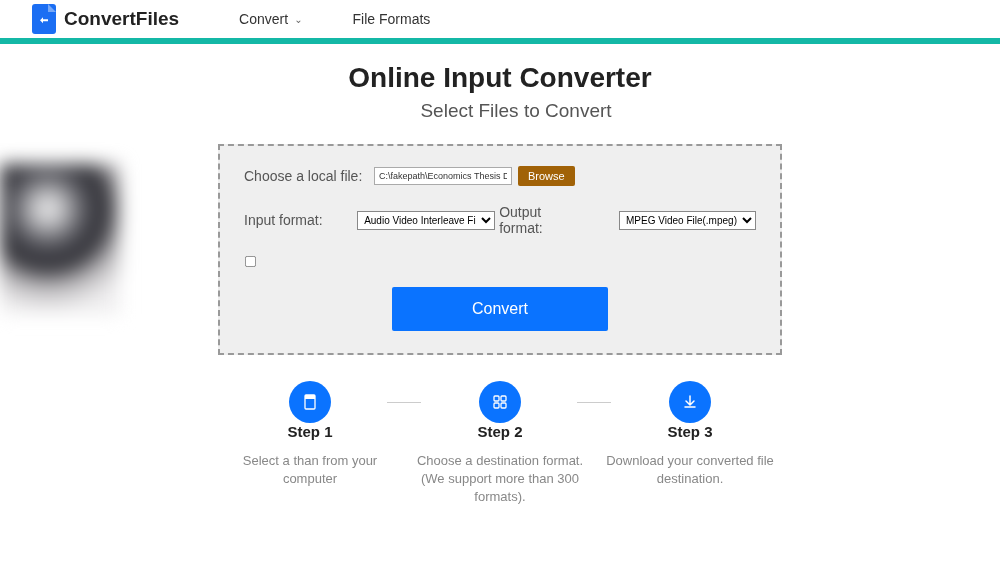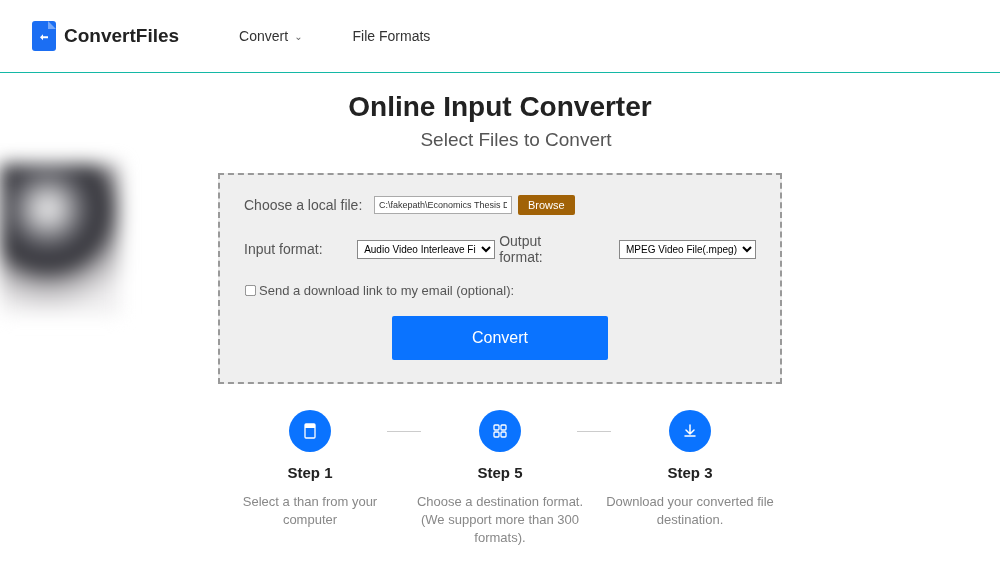--- a/index.html
+++ b/index.html
@@ -1,19 +1,19 @@
 <!DOCTYPE html>
 <html><head>
 <meta charset="utf-8">
 <style>
   * { box-sizing: border-box; margin: 0; padding: 0; }
   body { font-family: Arial, Helvetica, sans-serif; background: #fff; width: 1000px; height: 563px; overflow: hidden; color: #333; }
   
   
-  .header { display: flex; align-items: center; padding: 21px 32px; border-bottom: 1px solid #14b8a6; }
+  .header { display: flex; align-items: center; padding: 4px 32px; border-bottom: 6px solid #14b8a6; }
   .logo { display: flex; align-items: center; gap: 8px; margin-right: 60px; }
   .logo-icon { width: 24px; height: 30px; background: #1b6ef3; border-radius: 3px; position: relative; }
   .logo-icon::before { content: ""; position: absolute; top: 0; right: 0; width: 8px; height: 8px; background: #fff; clip-path: polygon(0 0, 100% 100%, 0 100%); opacity: .4; }
   .logo-icon svg { position: absolute; top: 50%; left: 50%; transform: translate(-50%,-40%); }
   .logo-text { font-weight: 700; font-size: 19px; color: #222; }
   .nav { display: flex; gap: 50px; }
   .nav-item { font-size: 14px; color: #333; display: flex; align-items: center; gap: 6px; cursor: pointer; }
   .chev { font-size: 10px; color: #666; }
 
   
@@ -36,21 +36,21 @@
   .sel2 { margin-left: 42px; }
   .checkrow { font-size: 13px; color: #555; margin-bottom: 18px; }
   .checkrow input { margin-right: 2px; vertical-align: middle; position: relative; top: -1px; transform: scale(.85); }
   .convert-wrap { text-align: center; }
   .convert { background: #0a73ff; color: #fff; border: none; font-size: 16px; padding: 13px 80px; border-radius: 2px; cursor: pointer; }
 
   
   .steps { display: flex; justify-content: center; gap: 0; margin-top: 26px; position: relative; }
   .step { width: 190px; text-align: center; position: relative; }
   .step-icon { width: 42px; height: 42px; border-radius: 50%; background: #0a73ff; margin: 0 auto; display: flex; align-items: center; justify-content: center; }
-  .step-title { font-weight: 700; font-size: 15px; margin-top: 12px; color: #222; }
+  .step-title { font-weight: 700; font-size: 15px; color: #222; }
   .step-desc { font-size: 13px; color: #888; margin-top: 12px; line-height: 1.4; padding: 0 8px; }
   .step-line { position: absolute; top: 21px; right: -16px; width: 34px; height: 1px; background: #ccc; }
 </style>
 </head>
 <body>
 
 <div class="header">
   <div class="logo">
     <div class="logo-icon">
       <svg width="12" height="12" viewBox="0 0 12 12">
@@ -88,21 +88,21 @@
       <span class="lbl">Input format:</span>
       <select class="sel">
         <option>Audio Video Interleave File (</option>
       </select>
       <span class="lbl out-lbl">Output format:</span>
       <select class="sel sel2">
         <option>MPEG Video File(.mpeg)</option>
       </select>
     </div>
     <div class="checkrow">
-      <input type="checkbox" style=""><span>Send a download link to my email (optional):</span>
+      <input type="checkbox" style="">
     </div>
     <div class="convert-wrap">
       <button class="convert">Convert</button>
     </div>
   </div>
 </div>
 
 <div class="steps">
   <div class="step">
     <div class="step-icon">
@@ -117,21 +117,21 @@
   </div>
   <div class="step">
     <div class="step-icon">
       <svg width="18" height="18" viewBox="0 0 18 18">
           <rect x="3" y="3" width="5" height="5" rx="1" fill="none" stroke="#fff" stroke-width="1.3"></rect>
           <rect x="10" y="3" width="5" height="5" rx="1" fill="none" stroke="#fff" stroke-width="1.3"></rect>
           <rect x="3" y="10" width="5" height="5" rx="1" fill="none" stroke="#fff" stroke-width="1.3"></rect>
           <rect x="10" y="10" width="5" height="5" rx="1" fill="none" stroke="#fff" stroke-width="1.3"></rect>
         </svg>
     </div>
-    <div class="step-title">Step 5</div>
+    <div class="step-title">Step 2</div>
     <div class="step-desc">Choose a destination format. (We support more than 300 formats).</div>
     <div class="step-line"></div>
   </div>
   <div class="step">
     <div class="step-icon">
       <svg width="18" height="18" viewBox="0 0 18 18">
           <path d="M9 3 L9 11 M5 8 L9 12 L13 8 M4 14 L14 14" fill="none" stroke="#fff" stroke-width="1.5" stroke-linecap="round" stroke-linejoin="round"></path>
         </svg>
     </div>
     <div class="step-title">Step 3</div>

